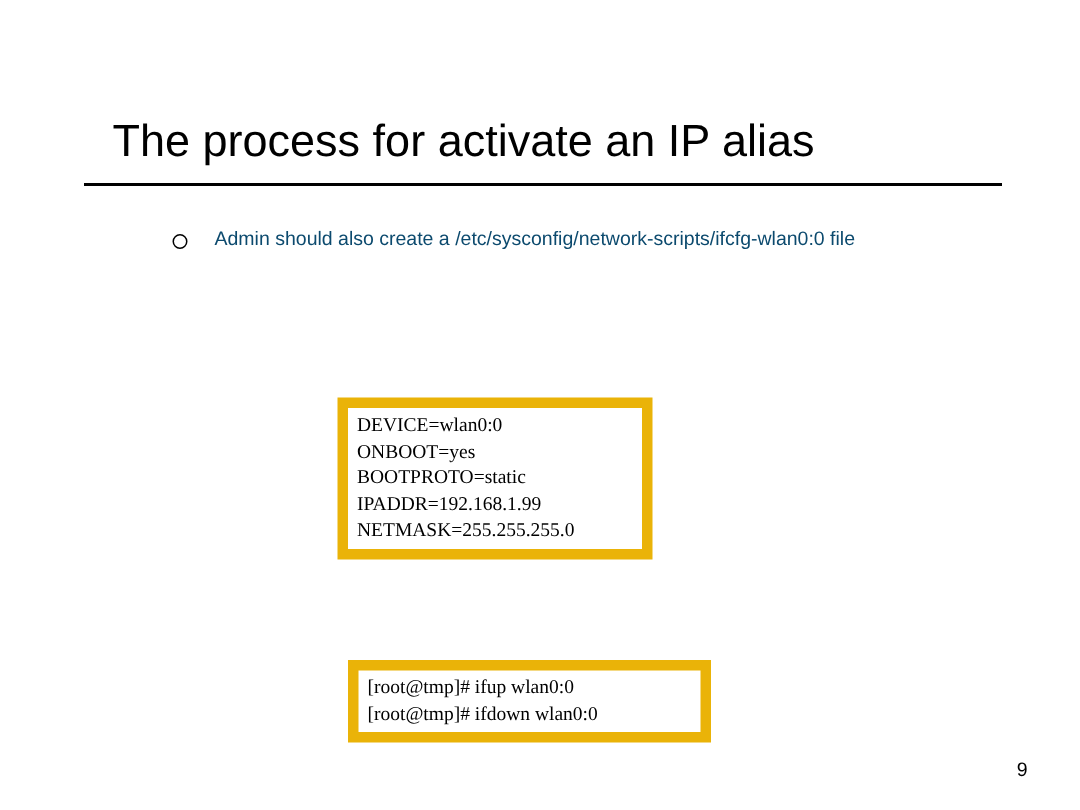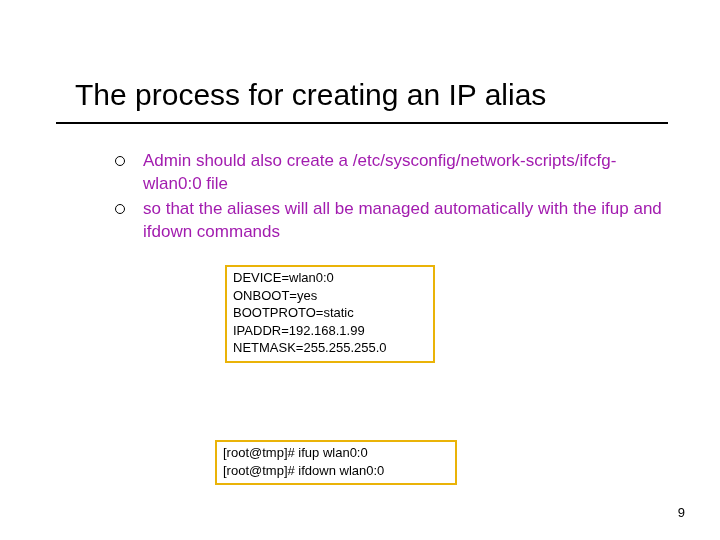--- a/index.html
+++ b/index.html
@@ -51,27 +51,27 @@
     width: 10px;
     height: 10px;
     border: 1.5px solid #000;
     border-radius: 50%;
     margin-top: 6px;
     margin-right: 18px;
     box-sizing: border-box;
   }
   .bullet-text {
     font-family: Verdana, Geneva, sans-serif;
-    font-size: 17px;
+    font-size: 13px;
     line-height: 1.35;
-    color: #a21caf;
+    color: #0c4a6e;
   }
   .code-box {
-    border: 2px solid #eab308;
-    font-family: Liberation Sans, sans-serif;
+    border: 7px solid #eab308;
+    font-family: Liberation Serif, serif;
     font-size: 13px;
     line-height: 1.35;
     padding: 2px 6px 4px 6px;
     white-space: pre;
     box-sizing: border-box;
     background: #fff;
   }
   .box1 {
     position: absolute;
     left: 225px;
@@ -79,48 +79,44 @@
     width: 210px;
   }
   .bullets2 {
     position: absolute;
     left: 115px;
     top: 376px;
     width: 555px;
   }
   .box2 {
     position: absolute;
-    left: 215px;
+    left: 232px;
     top: 440px;
     width: 242px;
   }
   .page-num {
     position: absolute;
     right: 35px;
     bottom: 20px;
     font-family: Verdana, Geneva, sans-serif;
     font-size: 13px;
   }
 </style>
 </head>
 <body>
 
 <div class="slide">
 
-  <div class="title">The process for creating an IP alias</div>
+  <div class="title">The process for activate an IP alias</div>
   <div class="title-underline"></div>
 
   <div class="bullets">
     <div class="bullet-row">
       <span class="bullet-marker"></span>
       <span class="bullet-text">Admin should also create a /etc/sysconfig/network-scripts/ifcfg-wlan0:0 file</span>
-    </div>
-    <div class="bullet-row">
-      <span class="bullet-marker"></span>
-      <span class="bullet-text">so that the aliases will all be managed automatically with the ifup and ifdown commands</span>
     </div>
   </div>
 
   <div class="code-box box1">DEVICE=wlan0:0
 ONBOOT=yes
 BOOTPROTO=static
 IPADDR=192.168.1.99
 NETMASK=255.255.255.0</div>
 
 

